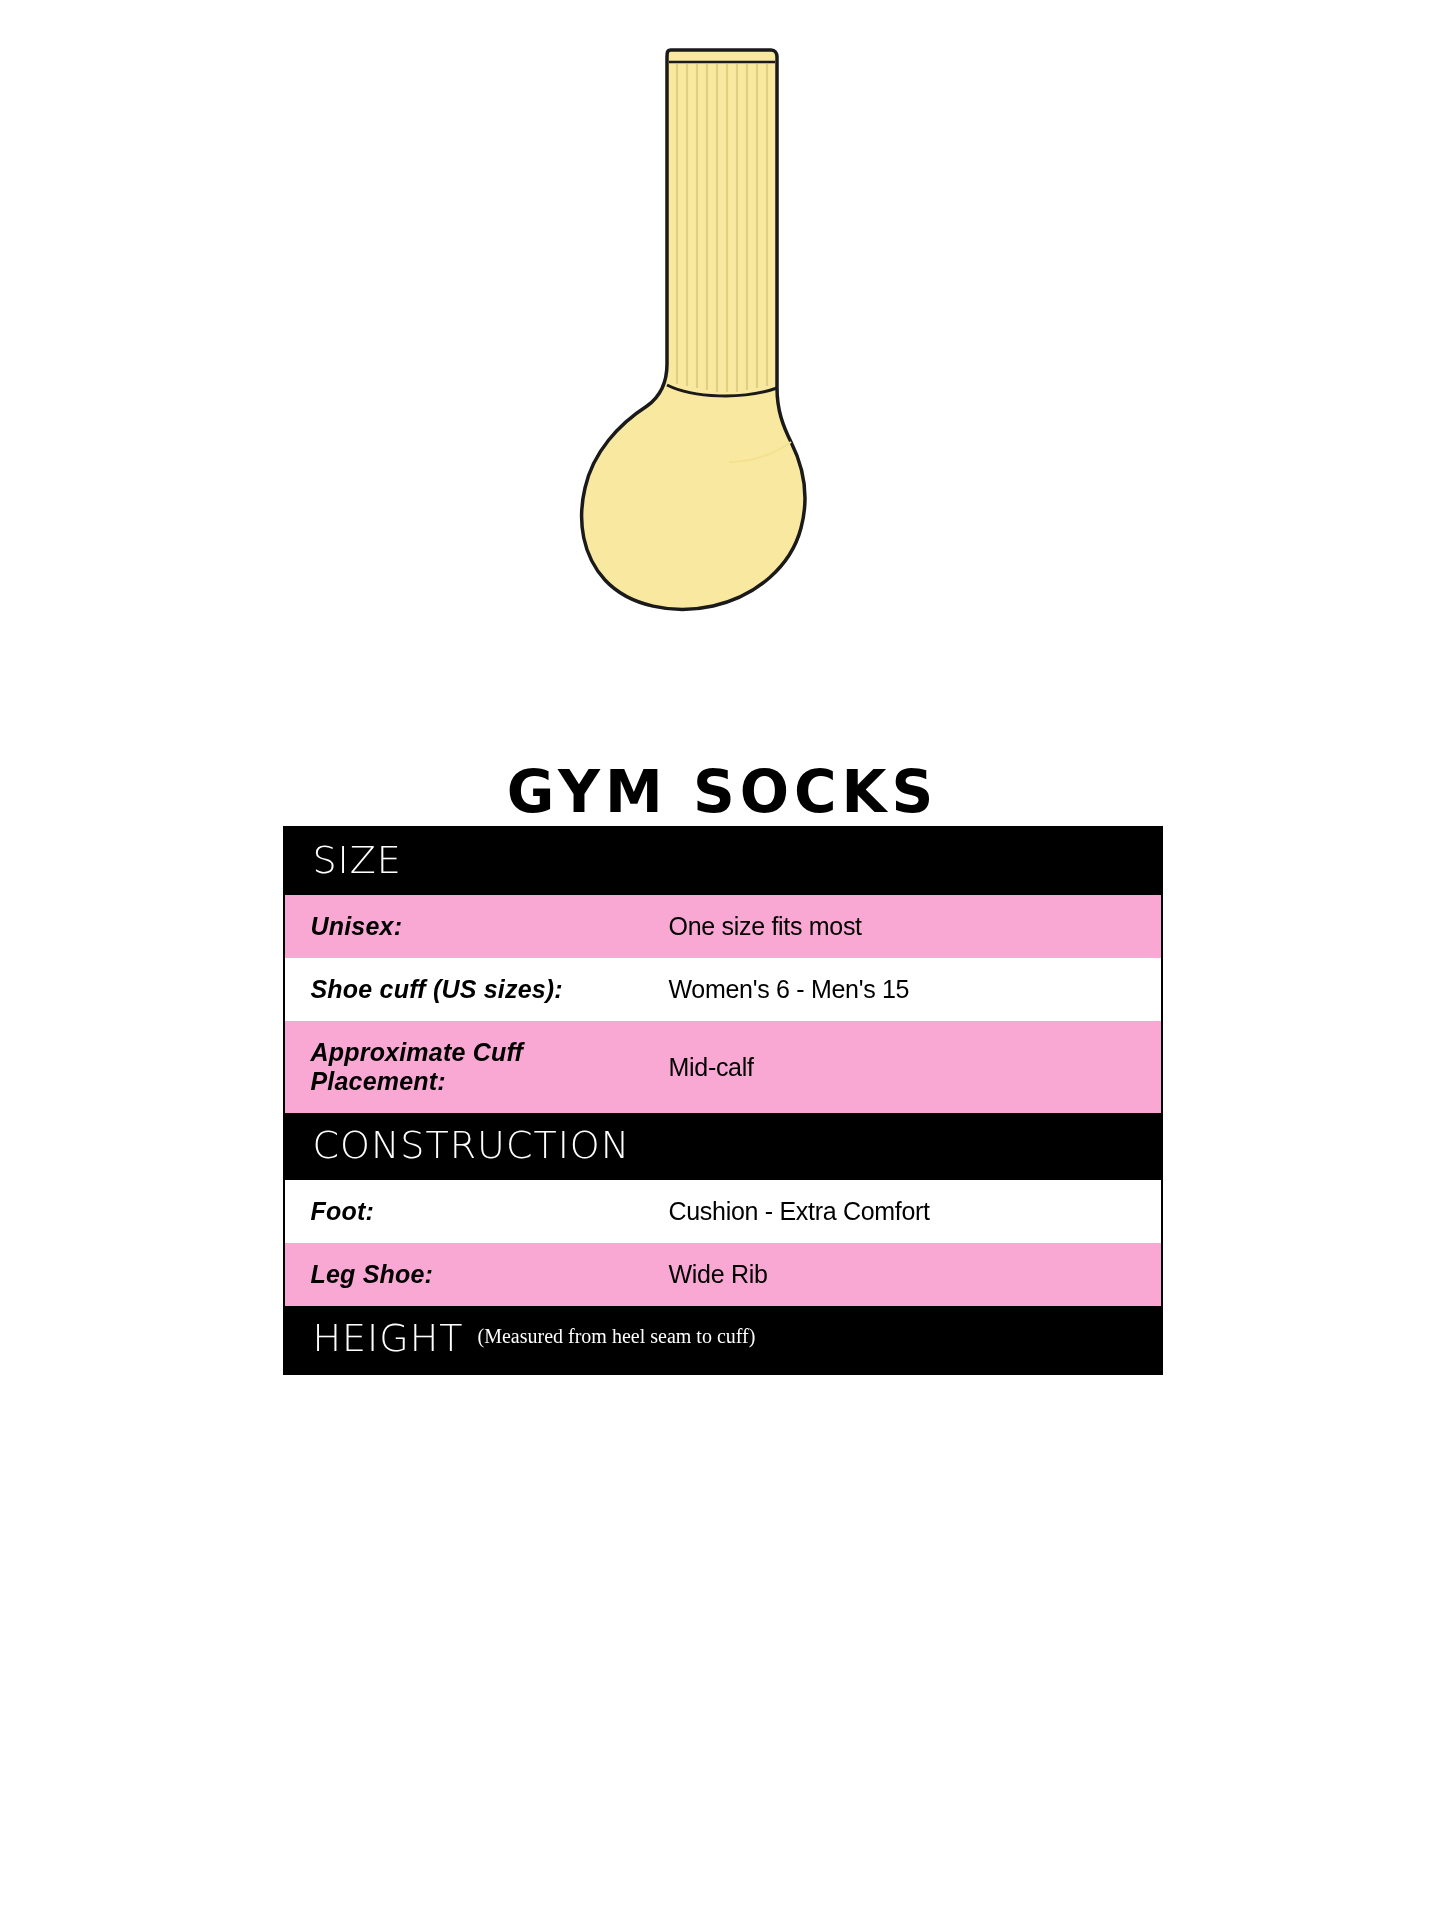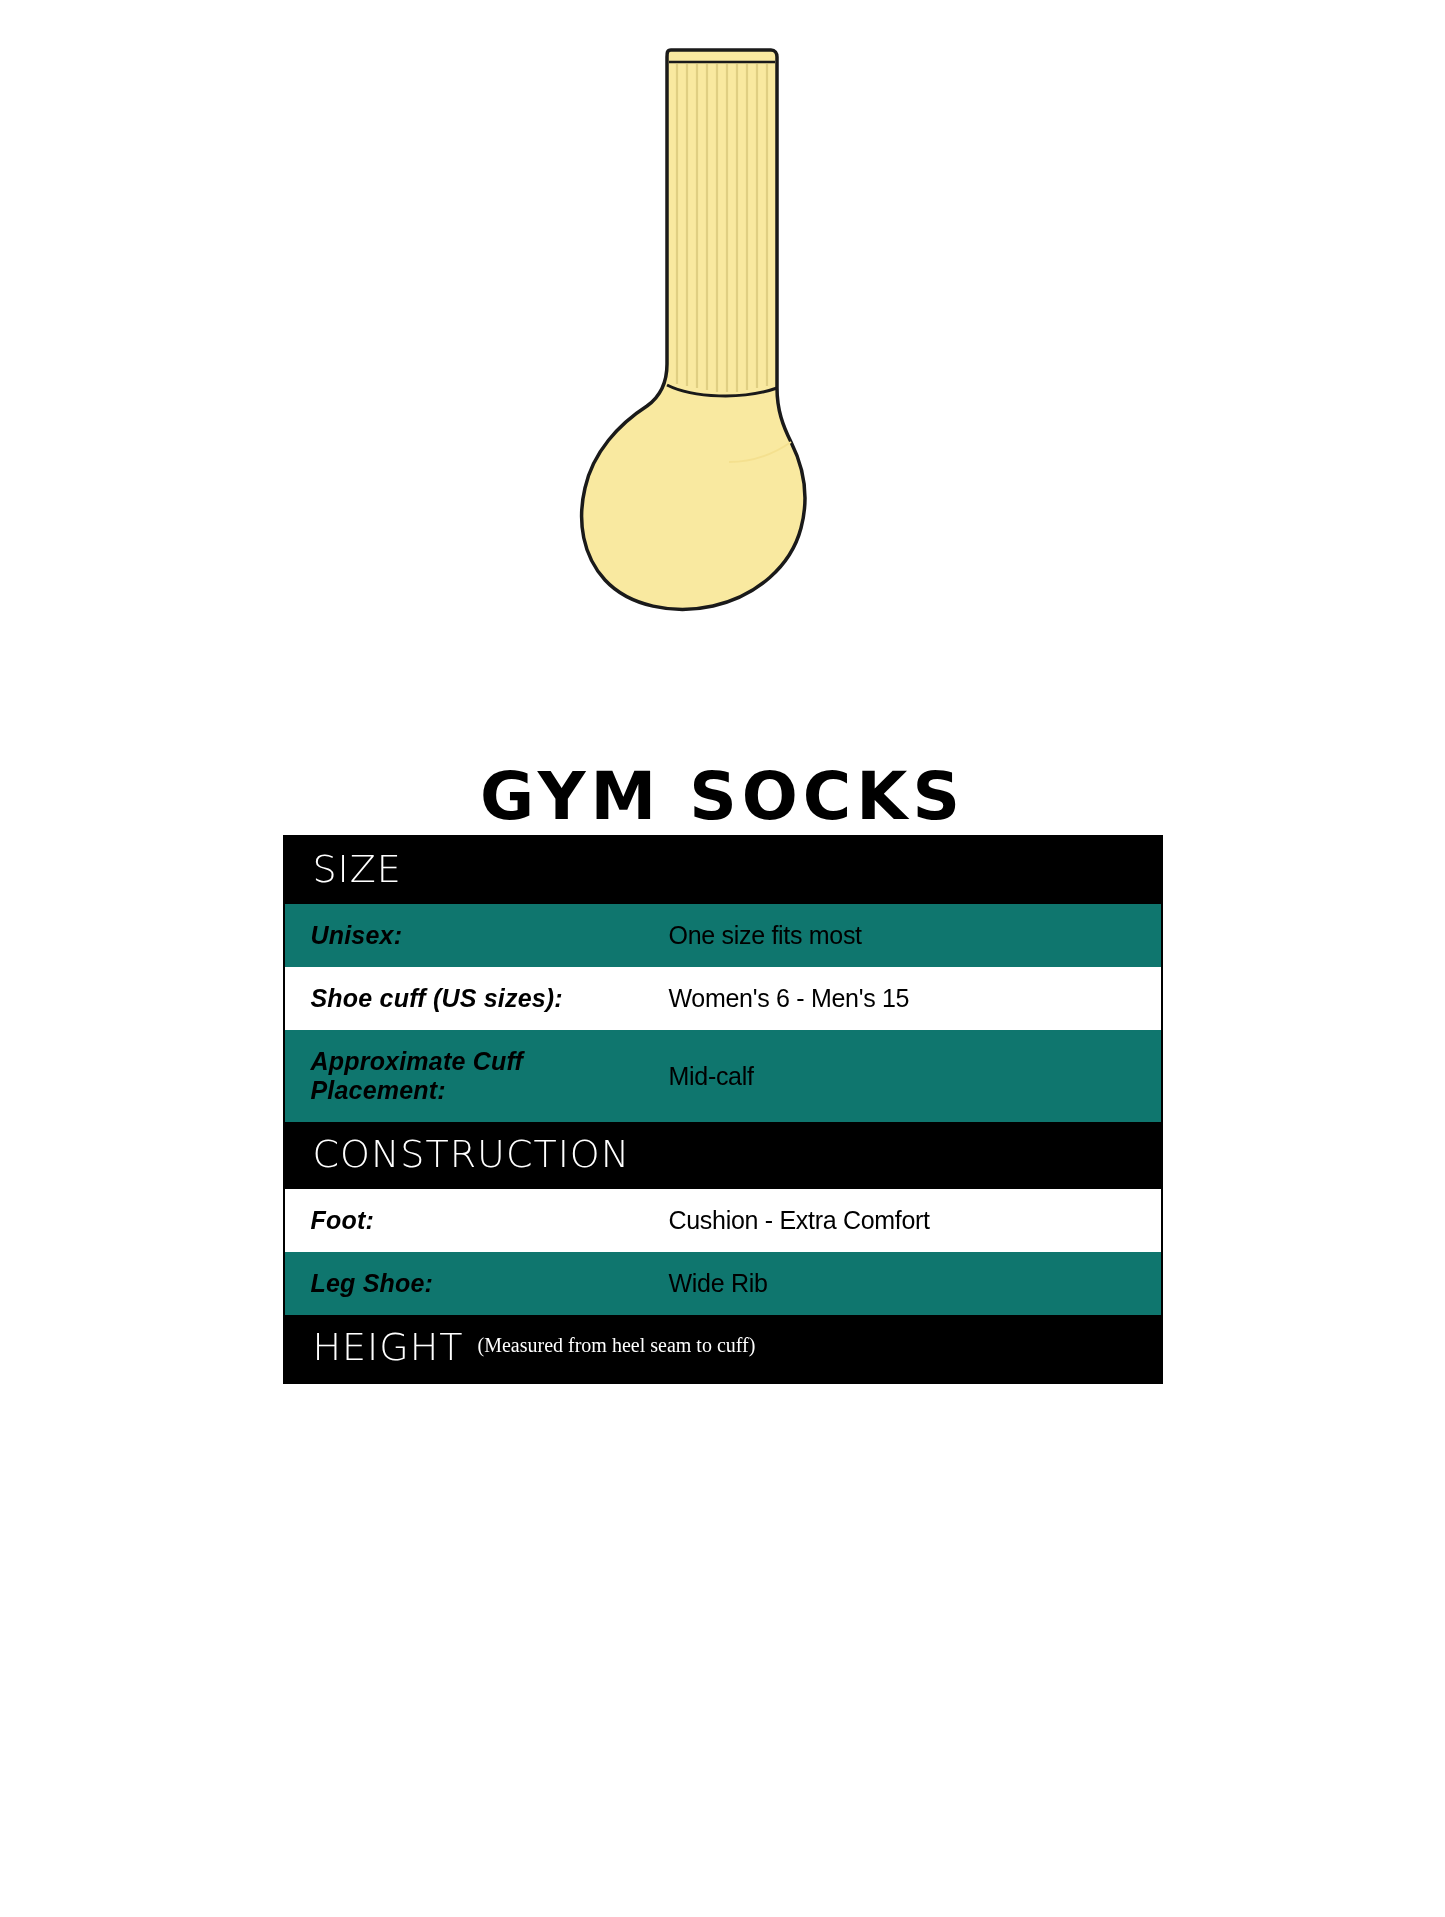--- a/index.html
+++ b/index.html
@@ -33,21 +33,21 @@
     display: flex;
     justify-content: center;
   }
   .sock-svg {
     display: block;
   }
 
   
   .product-title {
     margin-top: 60px;
-    font-size: 66px;
+    font-size: 58px;
     font-weight: bold;
     letter-spacing: 5px;
     text-align: center;
     font-family: "DejaVu Sans", sans-serif;
   }
 
   
   .spec-table {
     width: 880px;
     border: 2px solid #000;
@@ -89,21 +89,21 @@
     font-style: italic;
     font-size: 22px;
     letter-spacing: 0.2px;
   }
   td.value-cell {
     padding-left: 28px !important;
     font-size: 27px;
     letter-spacing: -0.3px;
   }
   tr.shade-white td { background: #ffffff; }
-  tr.shade-gray td { background: #0f766e; }
+  tr.shade-gray td { background: #f9a8d4; }
 </style>
 </head>
 <body>
 
 <div class="page">
 
   <div class="sock-wrap">
     <svg class="sock-svg" width="360" height="650" viewBox="0 0 360 650" xmlns="http://www.w3.org/2000/svg">
 
       <path d="M128 12 L228 12 C232 12 234 15 234 19 L234 350 C234 372 240 388 248 404

